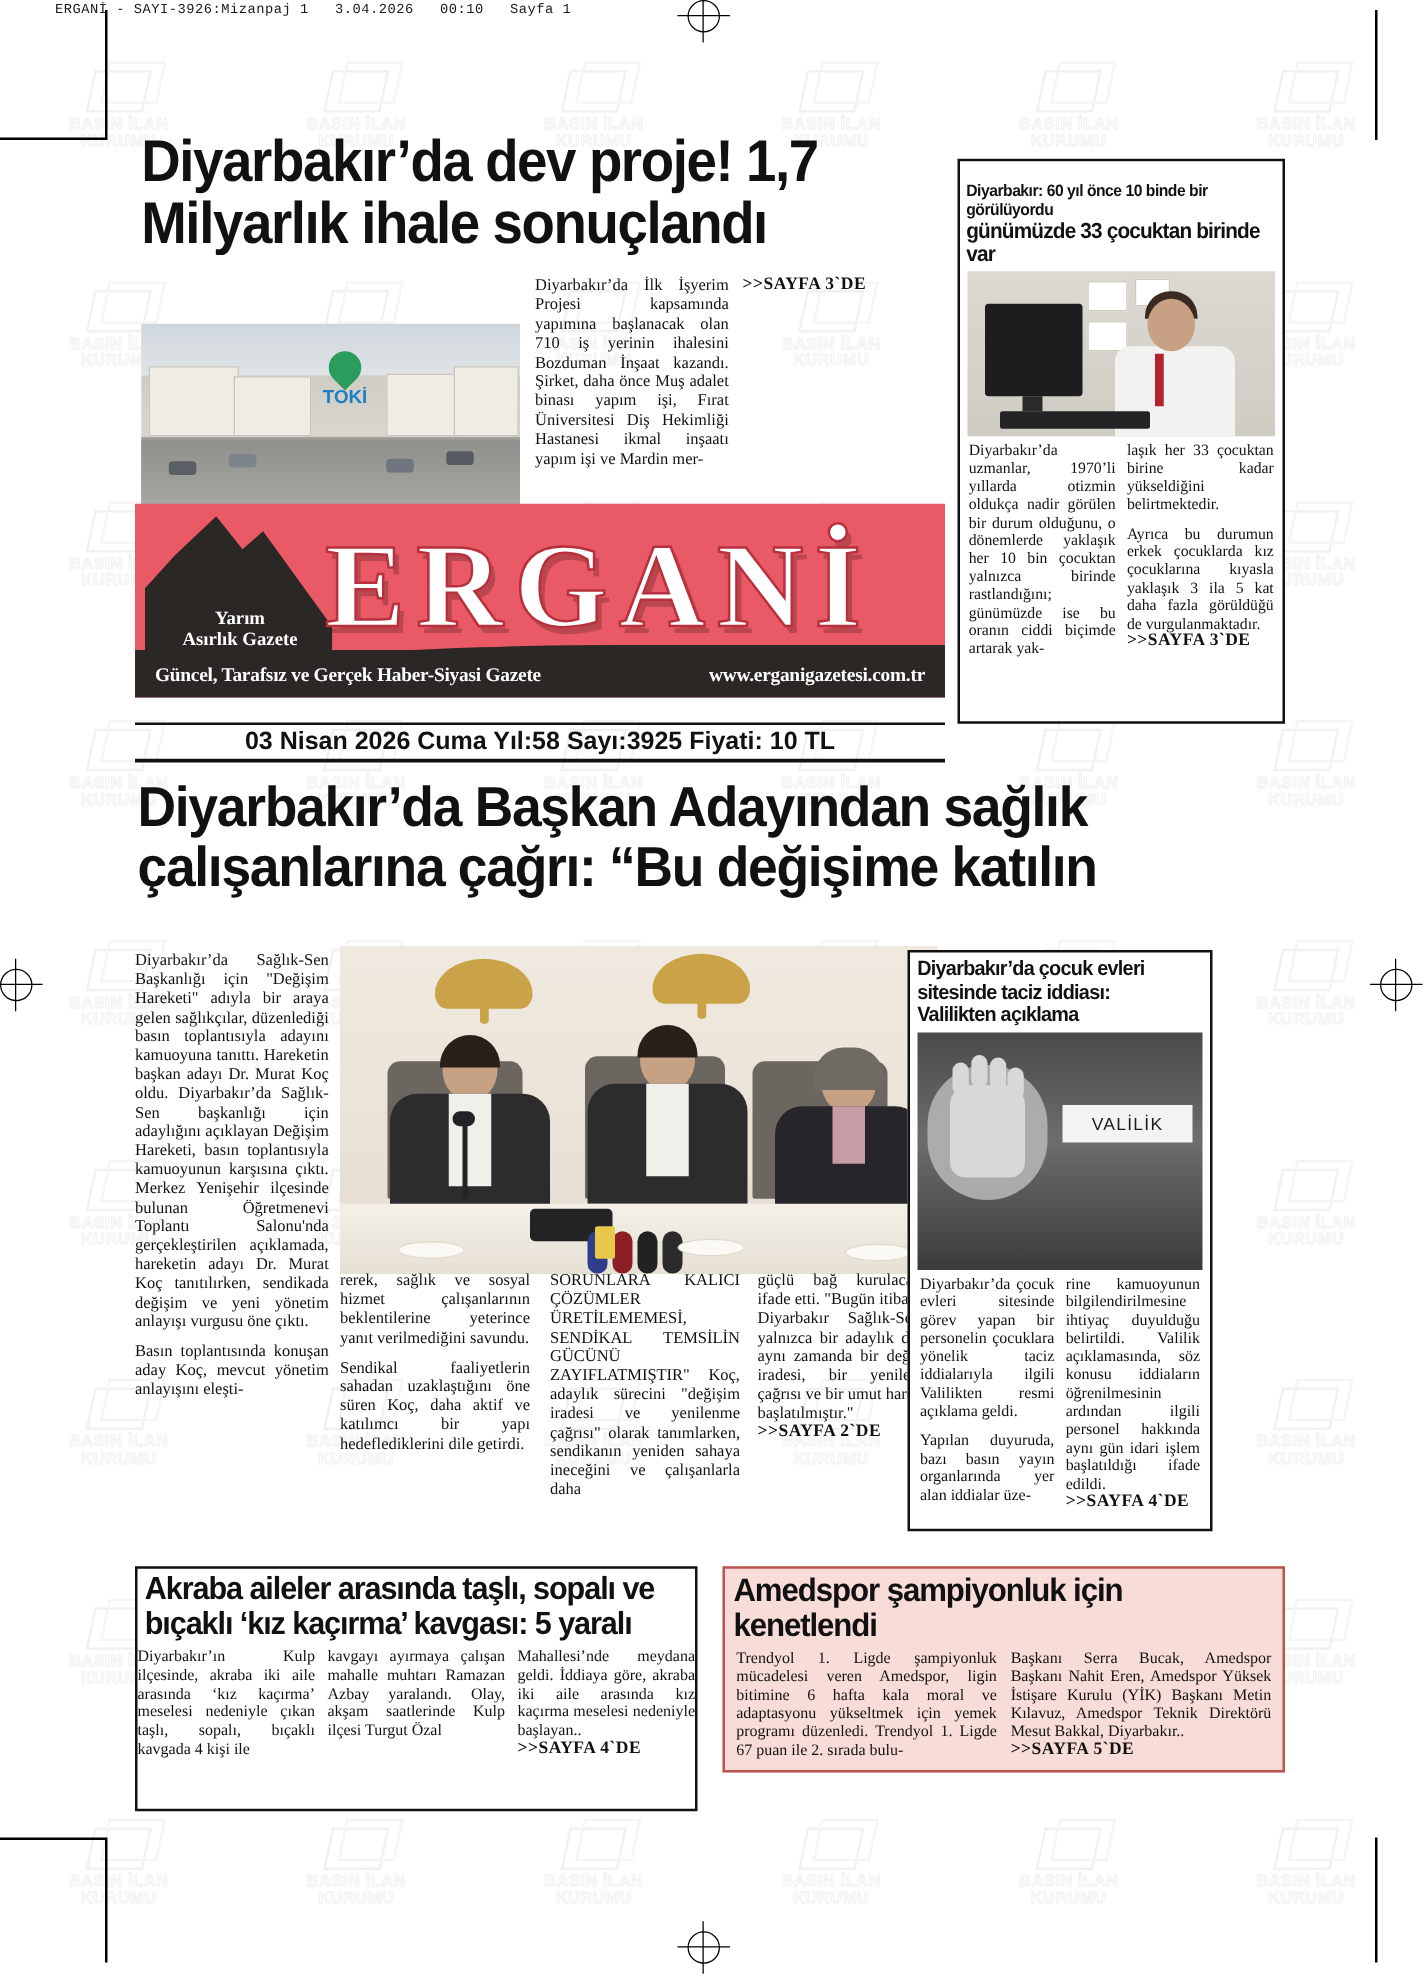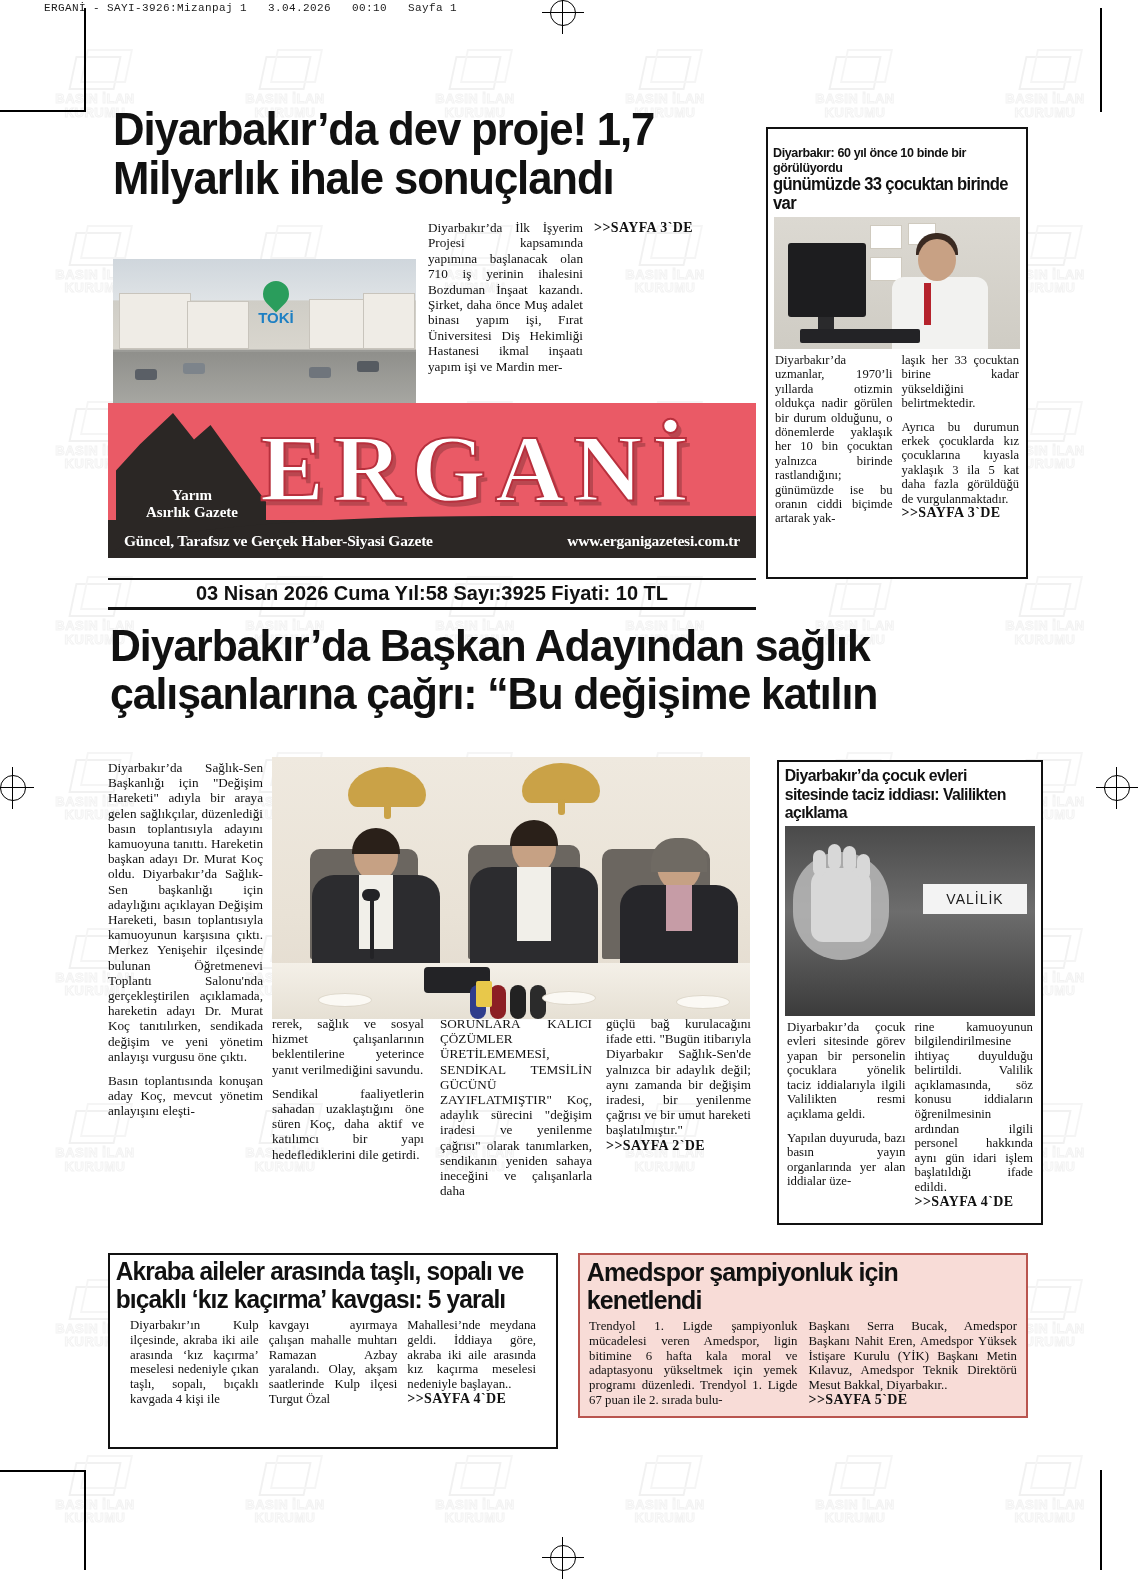--- a/index.html
+++ b/index.html
@@ -199,21 +199,21 @@
   #main2-photo .plate{position:absolute;width:52px;height:12px;border-radius:50%;background:#fbf9f4;border:1px solid #ded8cb;}
   #main2-photo .juice{position:absolute;width:16px;height:26px;background:#e8c84a;border-radius:2px;}
 
   .main2-sub{position:absolute;top:1016px;font-size:13.2px;line-height:15.2px;}
   #main2-col2{left:272px;width:152px;}
   #main2-col3{left:440px;width:152px;}
   #main2-col4{left:606px;width:145px;}
 
   
   #taciz-box{
-    position:absolute;left:777px;top:760px;width:266px;height:465px;
+    position:absolute;left:726px;top:760px;width:244px;height:465px;
     border:2px solid #111;background:#fff;box-sizing:border-box;
   }
   #taciz-head{
     padding:4px 6px 3px;
     font-family:"Liberation Sans",sans-serif;font-weight:bold;
     font-size:16.5px;line-height:18.5px;letter-spacing:-.6px;
     transform:scaleX(.96);transform-origin:left;
   }
   #taciz-photo{
     margin:1px 6px 4px;height:190px;position:relative;overflow:hidden;
@@ -238,21 +238,21 @@
   #kavga-box{
     position:absolute;left:108px;top:1253px;width:450px;height:196px;
     border:2px solid #111;box-sizing:border-box;background:#fff;
   }
   #kavga-head{
     padding:3px 6px 1px;
     font-family:"Liberation Sans",sans-serif;font-weight:bold;
     font-size:25.5px;line-height:27.5px;letter-spacing:-.9px;
     transform:scaleX(.96);transform-origin:left;
   }
-  #kavga-cols{display:flex;gap:10px;padding:4px 20px 0;}
+  #kavga-cols{display:flex;gap:10px;padding:4px 0 0;}
   #kavga-cols > div{flex:1;font-size:12.8px;line-height:14.8px;}
 
   
   #amed-box{
     position:absolute;left:578px;top:1253px;width:450px;height:165px;
     border:2px solid #b9554f;box-sizing:border-box;background:#f8dcd7;
   }
   #amed-head{
     padding:3px 7px 2px;
     font-family:"Liberation Sans",sans-serif;font-weight:bold;

